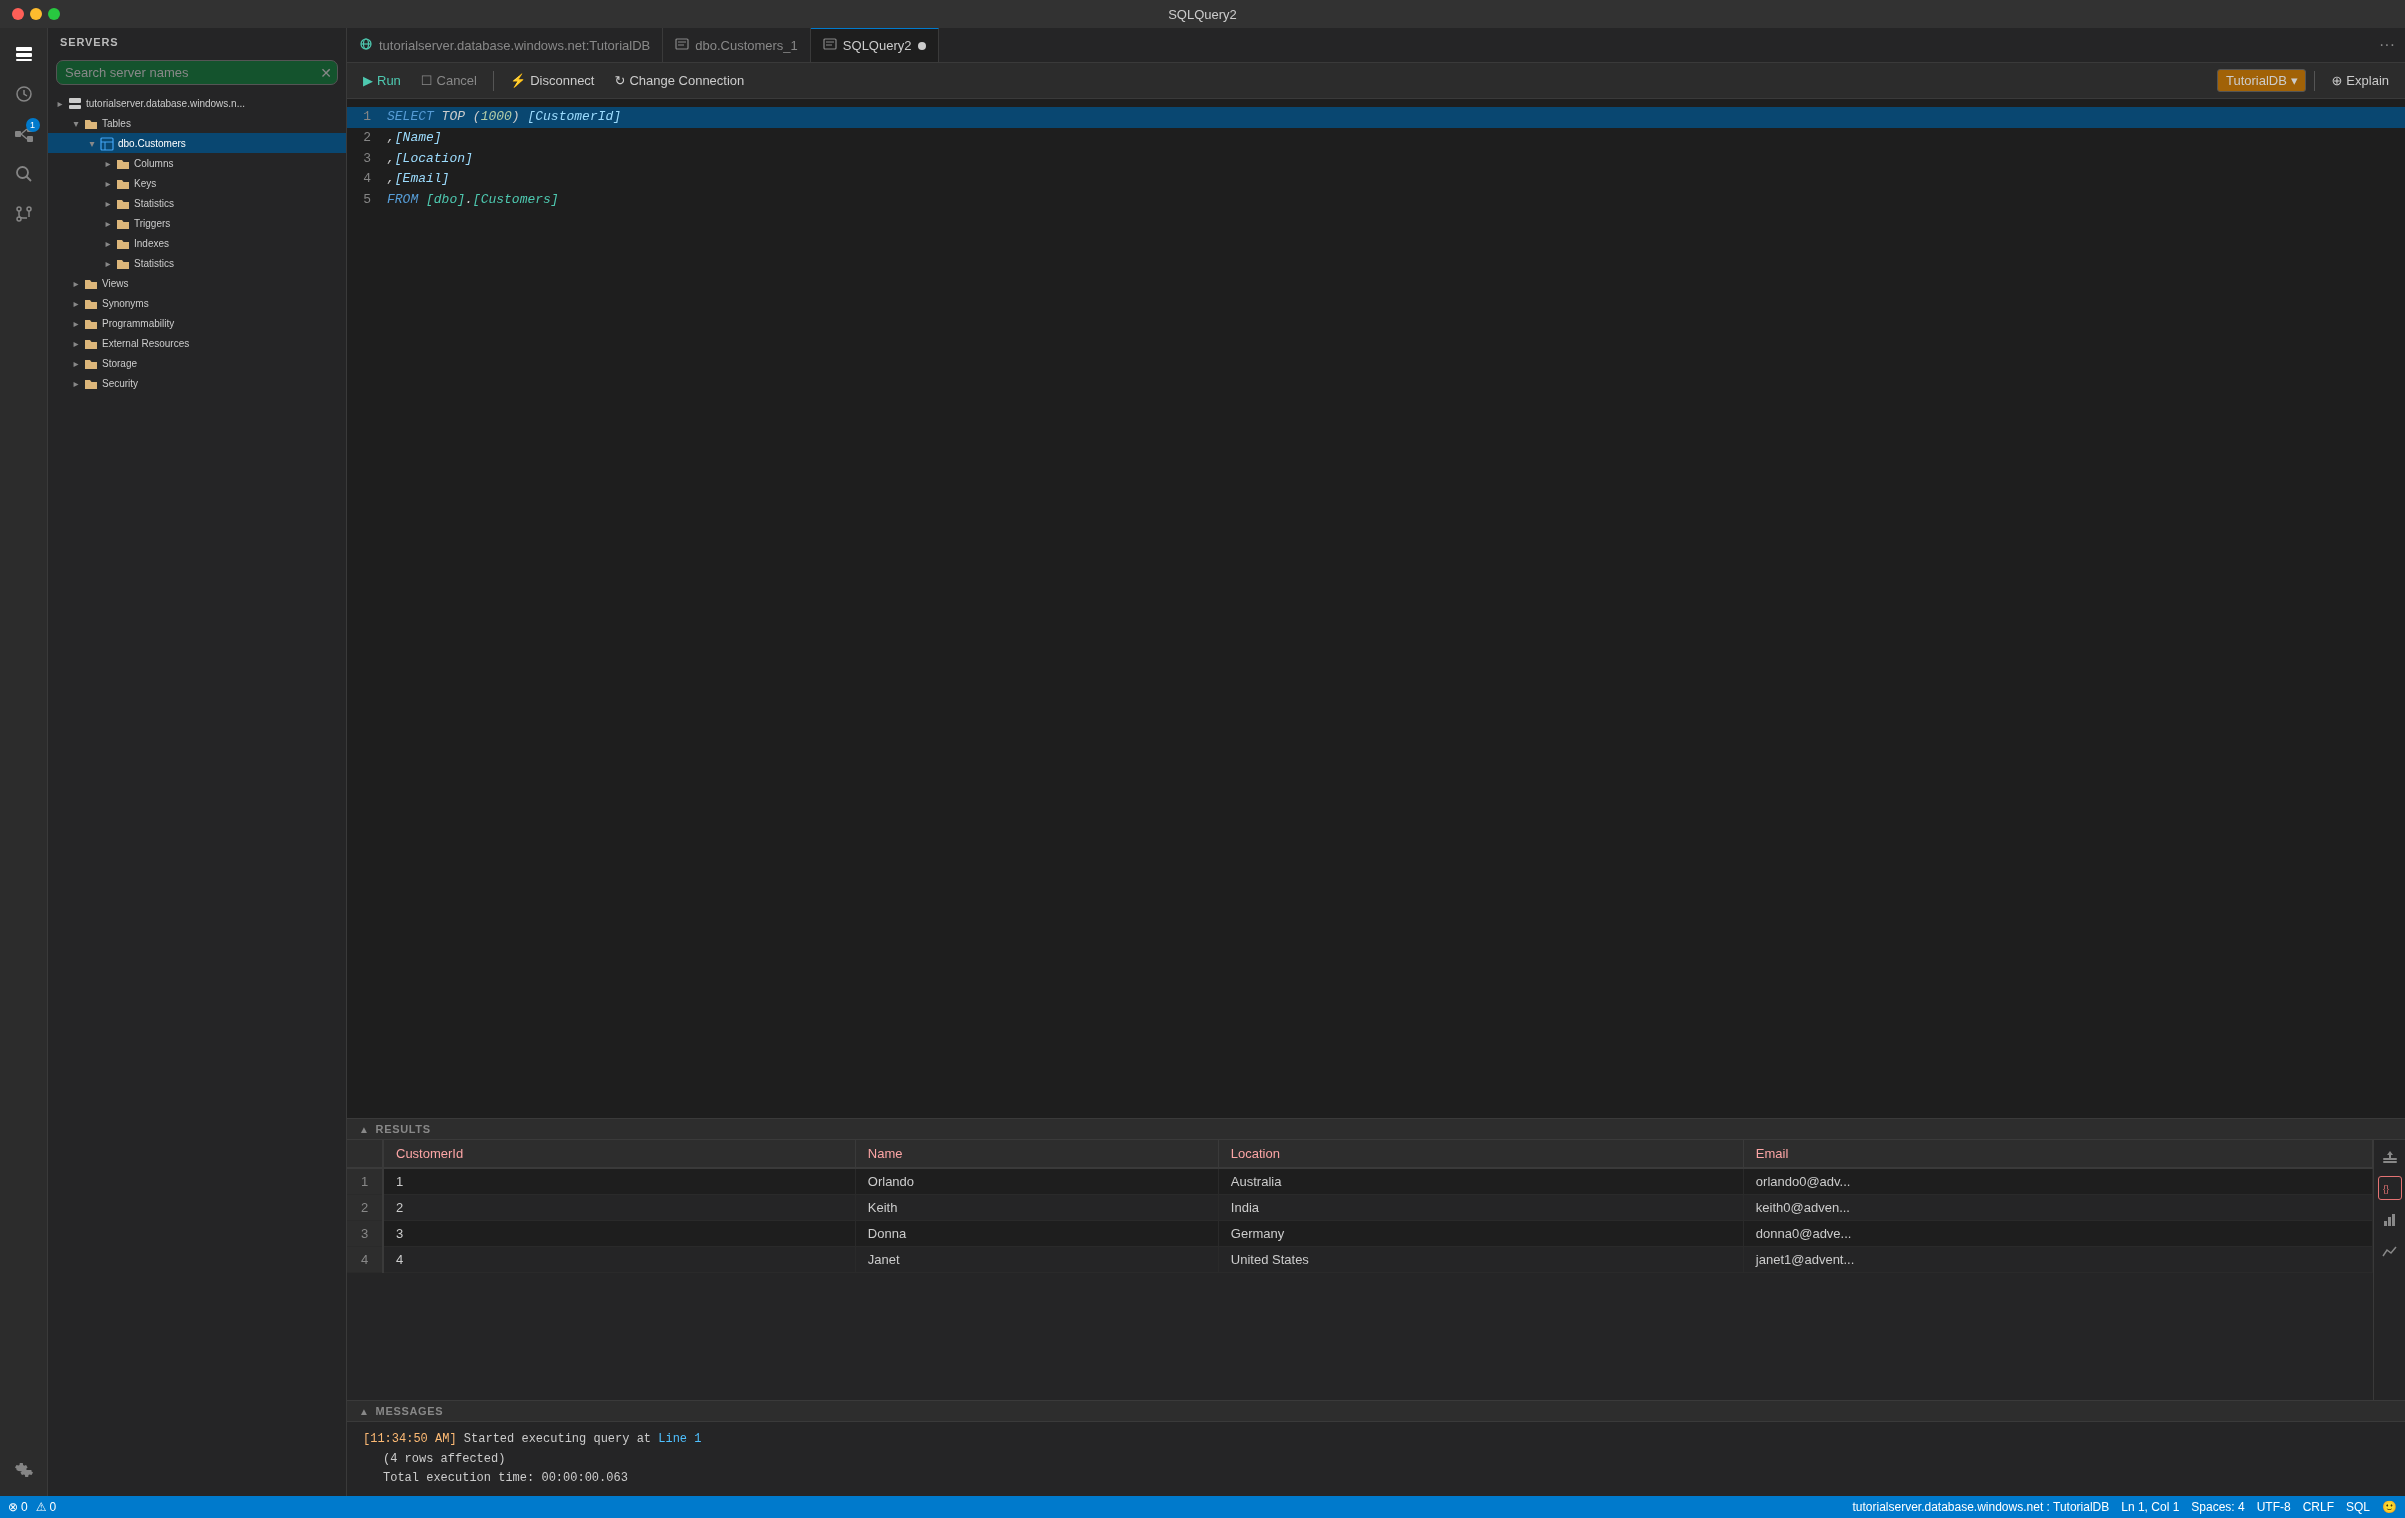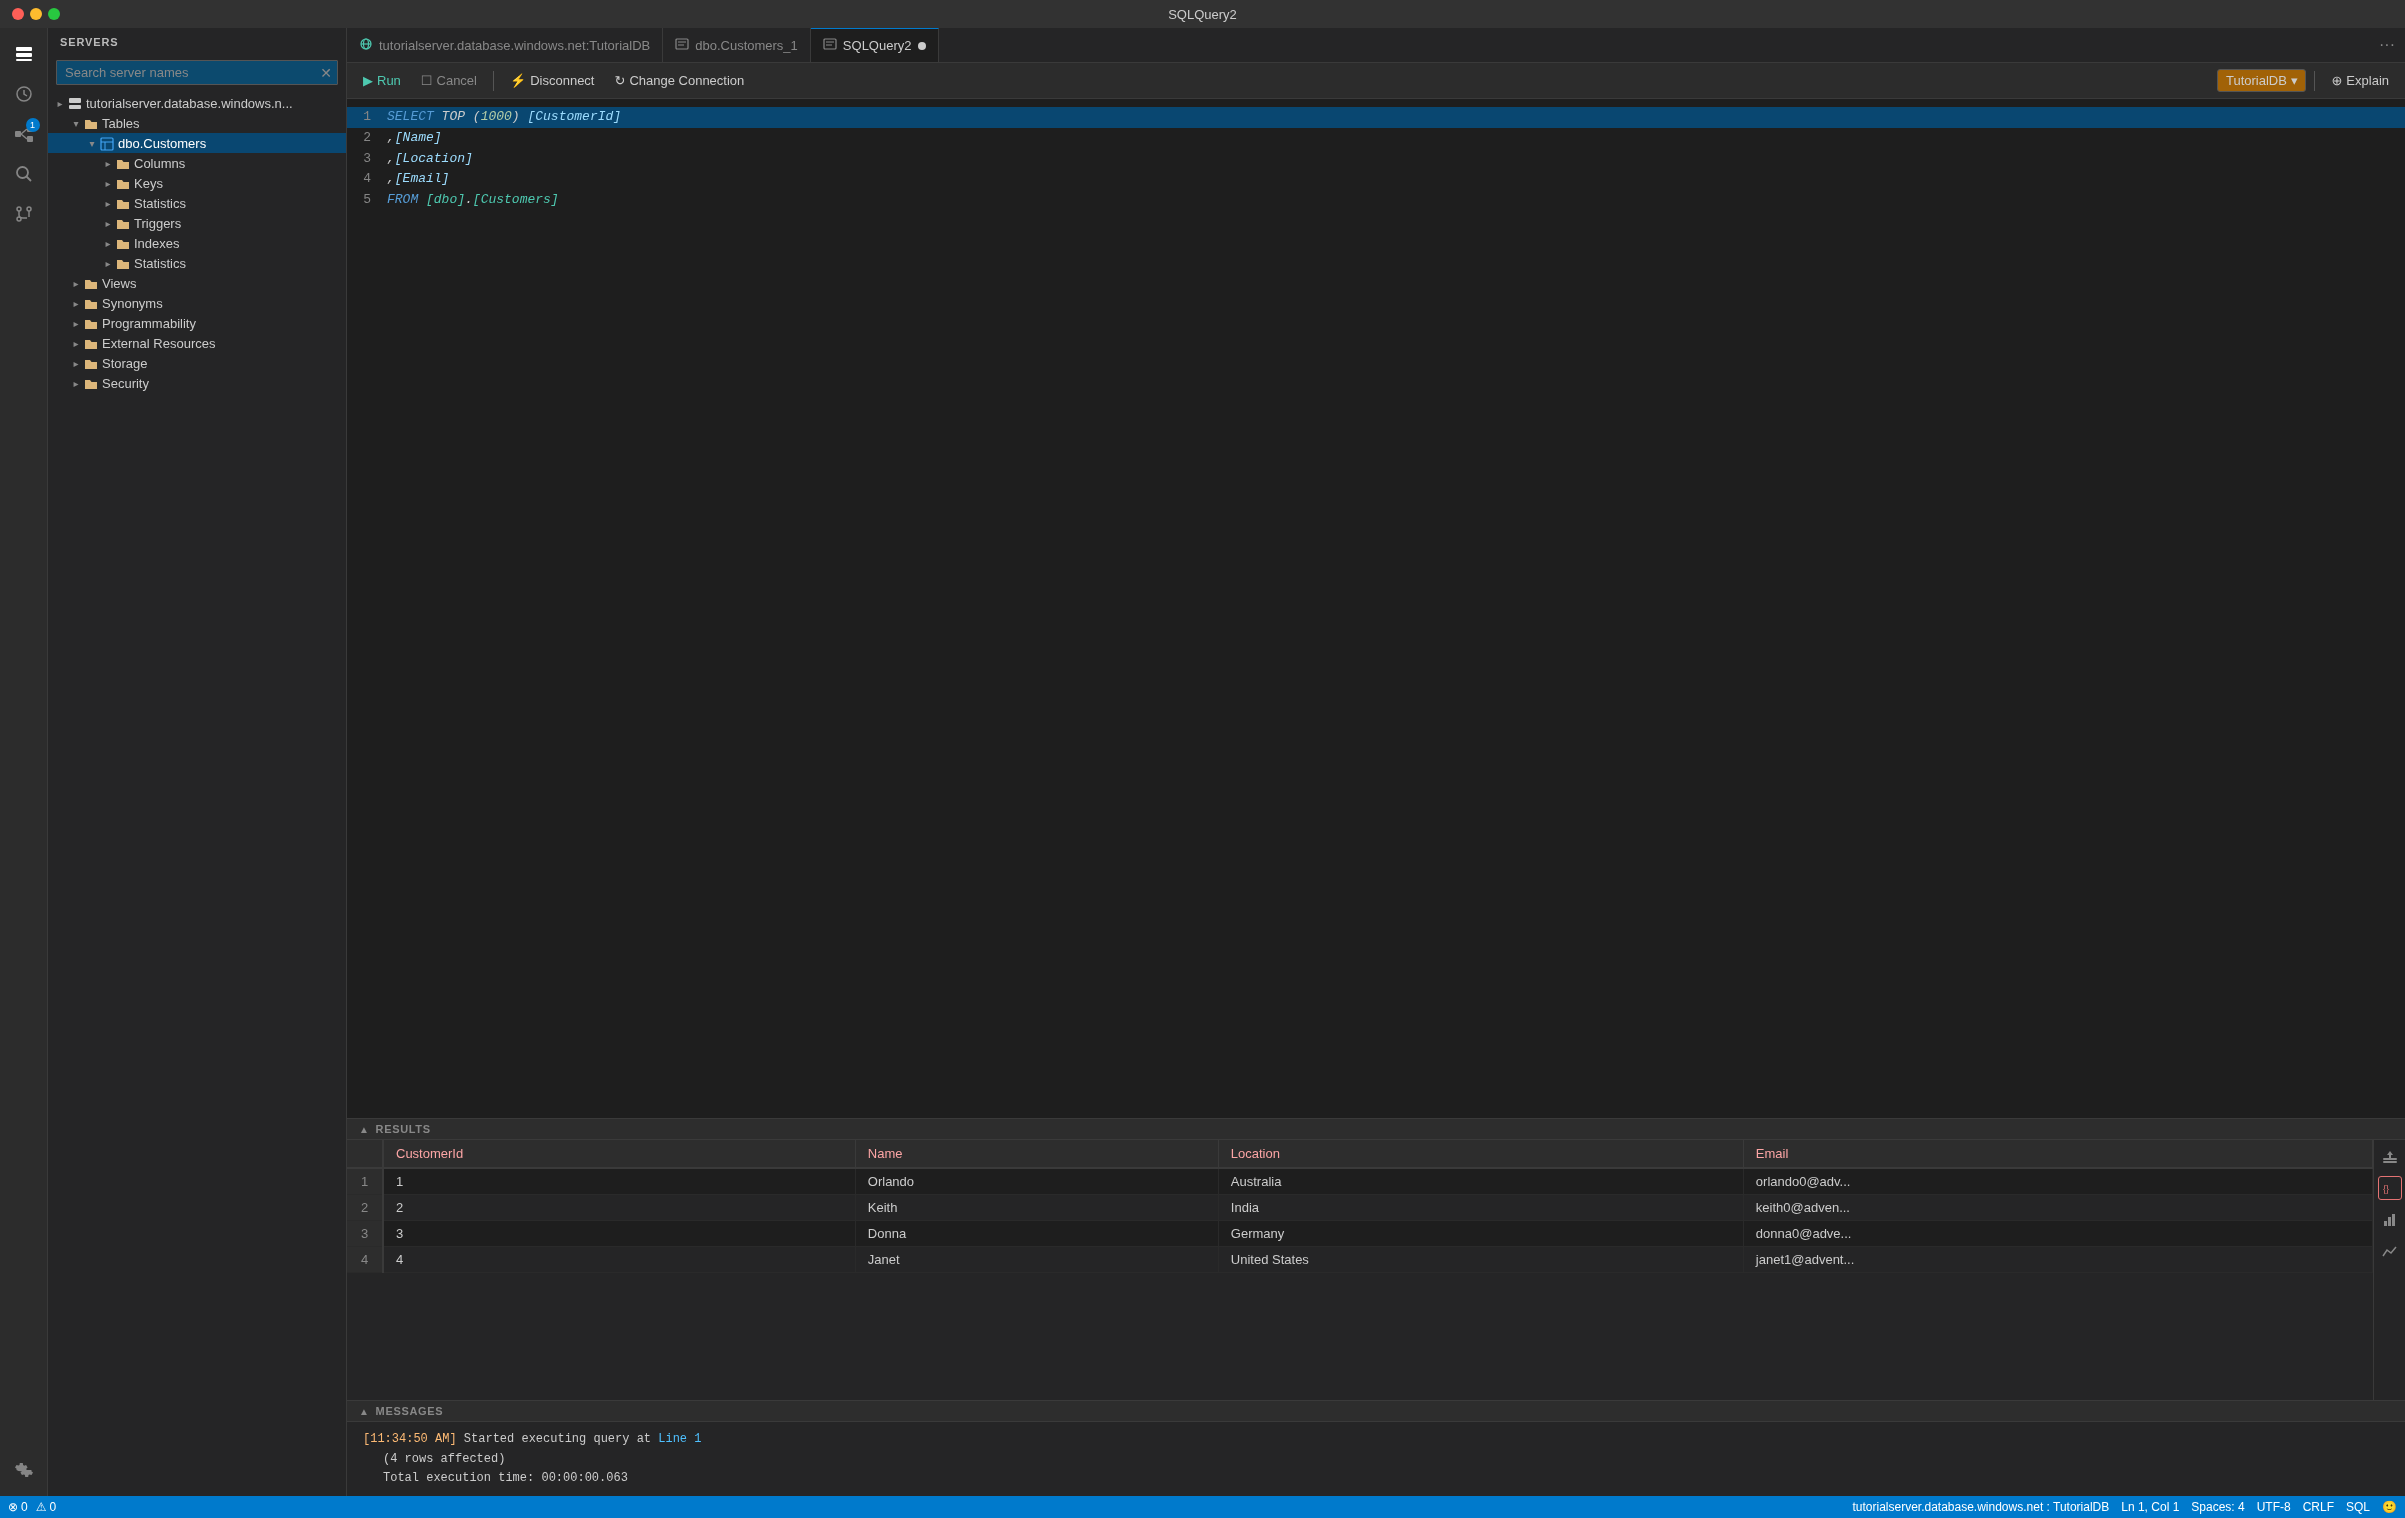--- a/index.html
+++ b/index.html
@@ -109,26 +109,26 @@
       letter-spacing: 0.08em;
       color: #bbbbbb;
       text-transform: uppercase;
     }
     .search-box {
       margin: 4px 8px 8px;
       position: relative;
     }
     .search-box input {
       width: 100%;
-      background: #0c4a6e;
+      background: #14532d;
       border: 1px solid #555;
       color: #cccccc;
       padding: 4px 24px 4px 8px;
       font-size: 13px;
-      border-radius: 1px;
+      border-radius: 7px;
       outline: none;
     }
     .search-box input::placeholder { color: #888; }
     .search-clear {
       position: absolute;
       right: 6px;
       top: 50%;
       transform: translateY(-50%);
       color: #888;
       cursor: pointer;
@@ -152,21 +152,21 @@
       width: 16px;
       height: 16px;
       display: flex;
       align-items: center;
       justify-content: center;
       font-size: 10px;
       color: #888;
       flex-shrink: 0;
     }
     .tree-item .label {
-      font-size: 13px;
+      font-size: 10px;
       color: #cccccc;
     }
     .tree-item.selected .label { color: #ffffff; }
 
     
     .indent-0 { padding-left: 4px; }
     .indent-1 { padding-left: 20px; }
     .indent-2 { padding-left: 36px; }
     .indent-3 { padding-left: 52px; }
 

